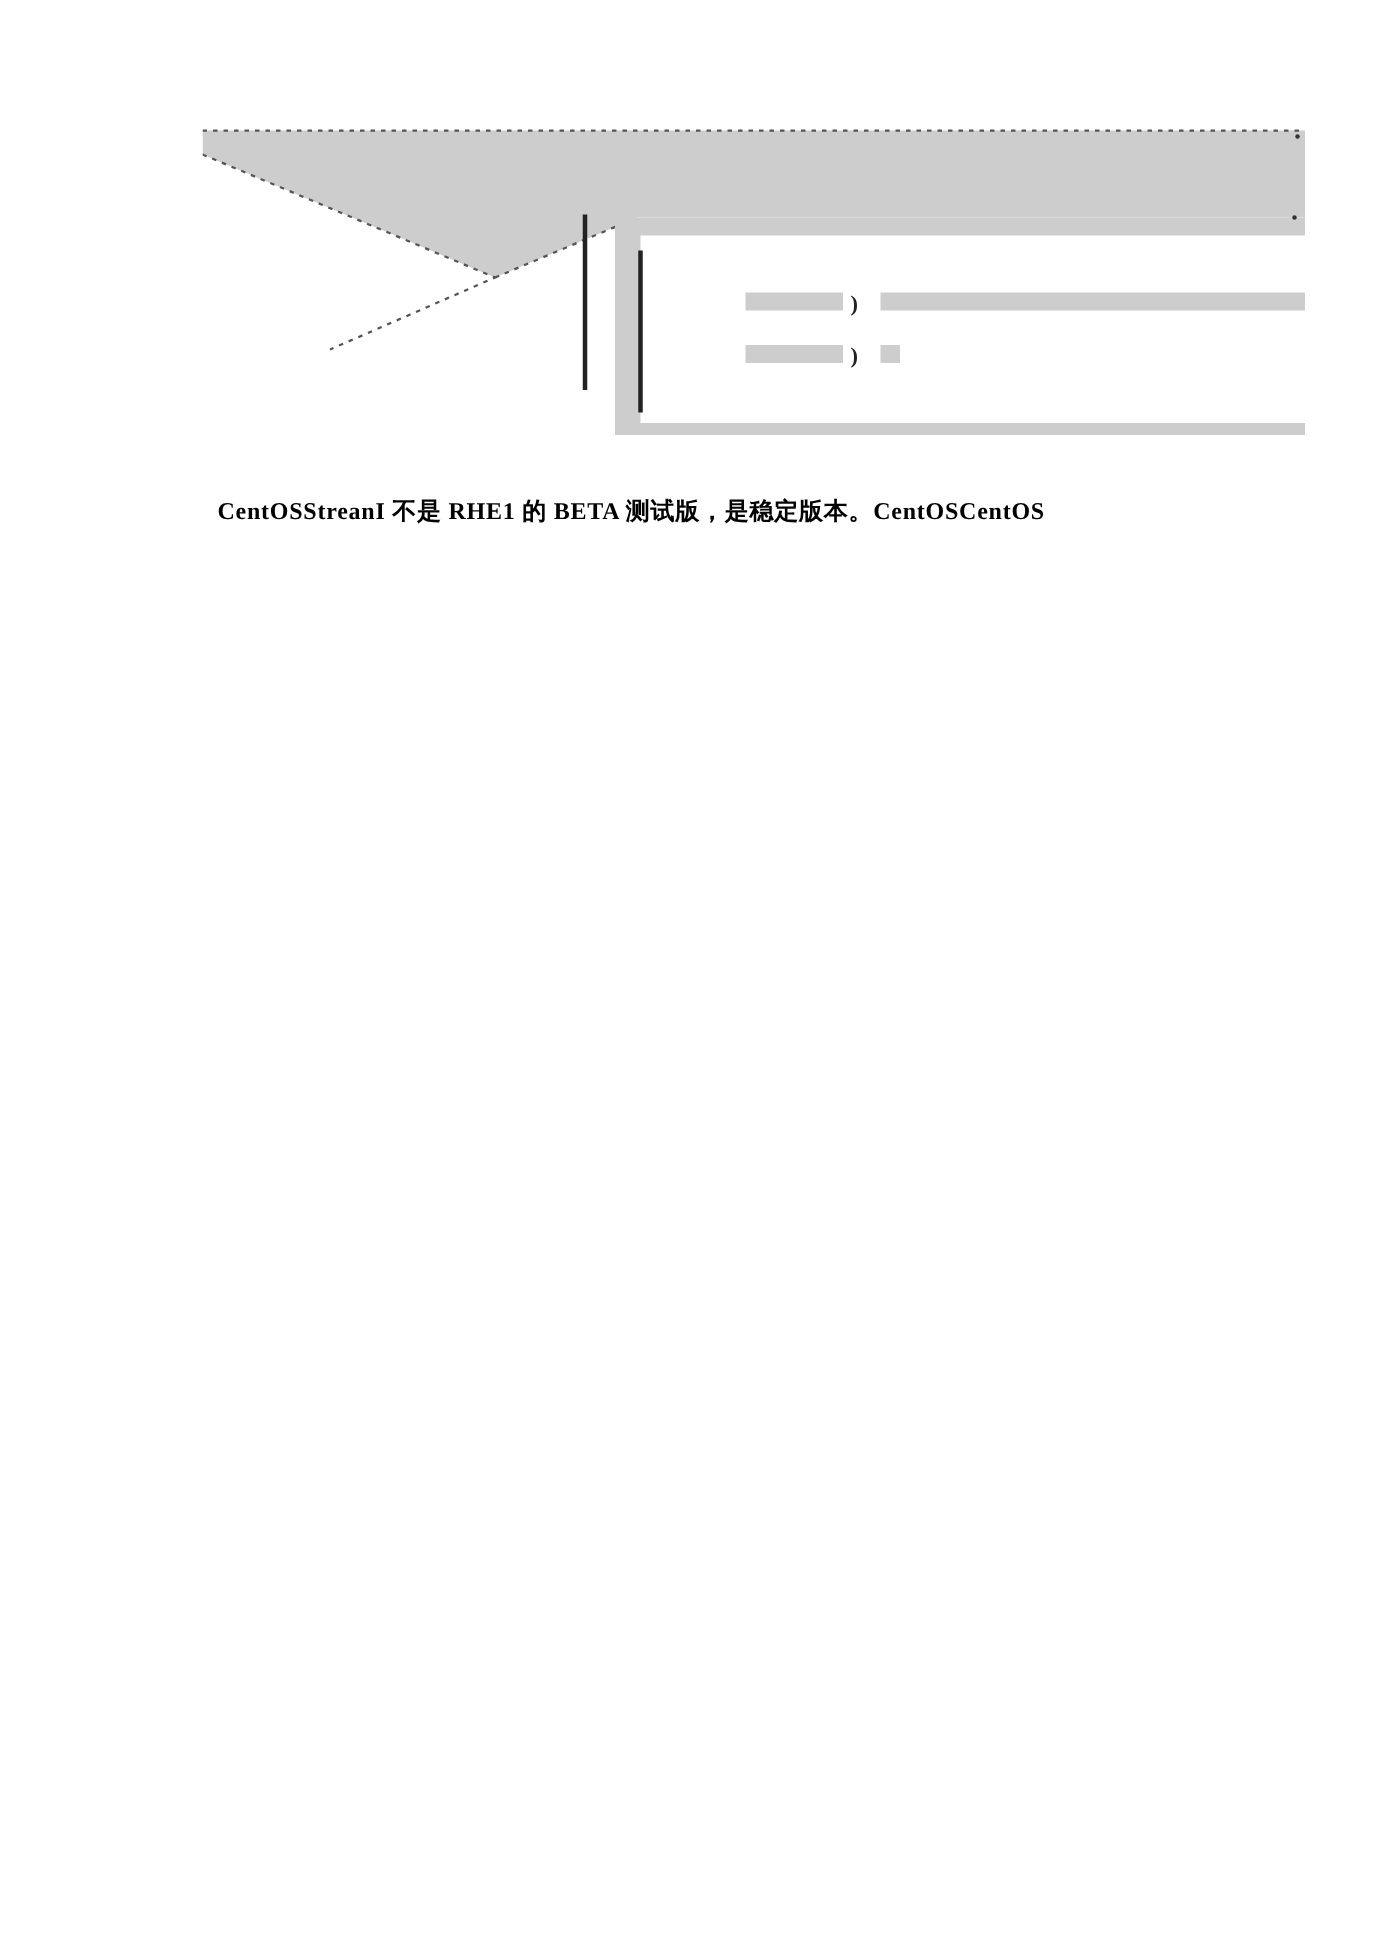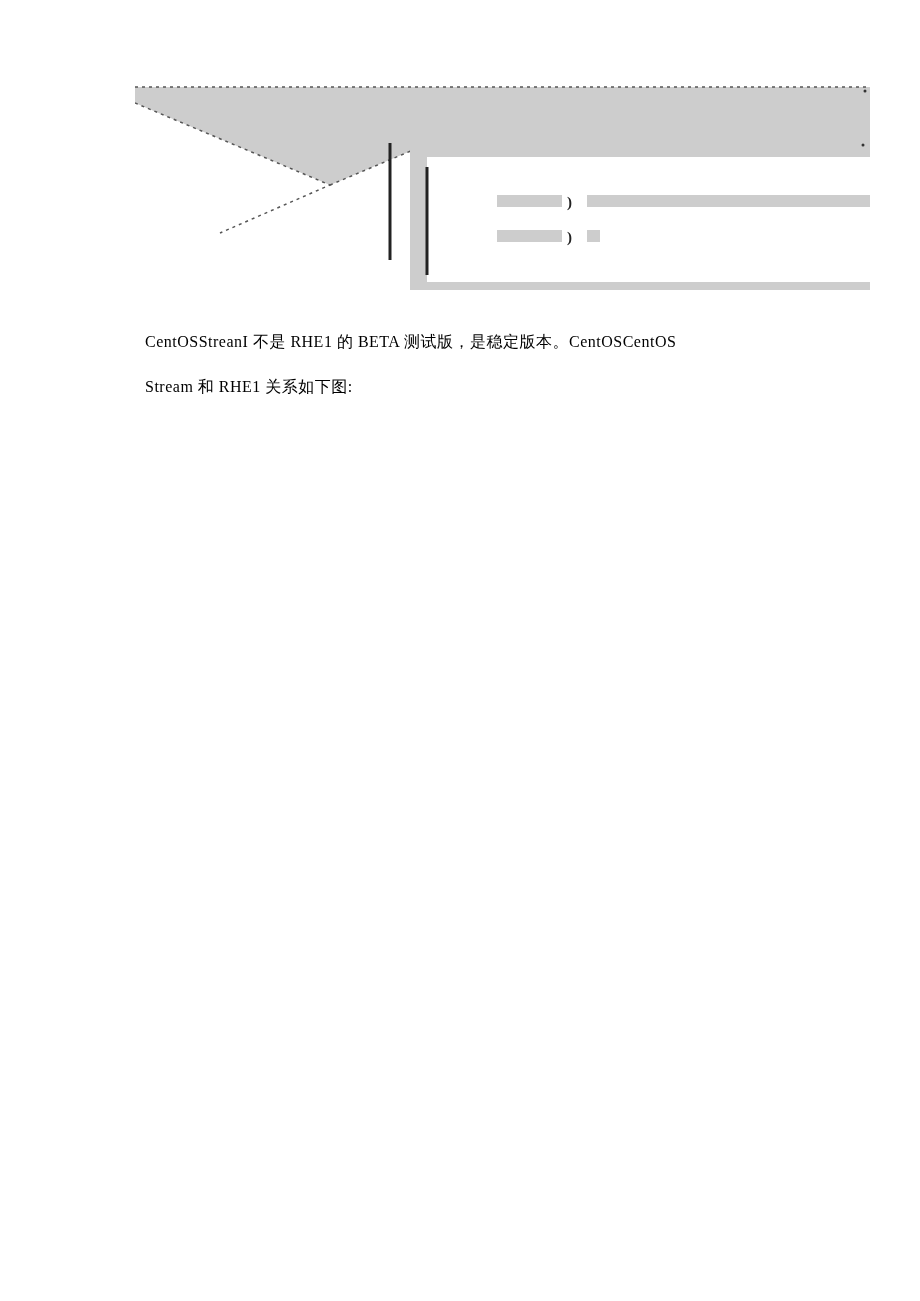--- a/index.html
+++ b/index.html
@@ -22,20 +22,21 @@
       height: 100%;
     }
     .text-content {
       position: absolute;
       top: 320px;
       left: 145px;
       width: 640px;
       font-size: 16px;
       line-height: 2.8;
       color: #000000;
+      font-weight: bold;
     }
     .paragraph {
       margin-bottom: 0;
       letter-spacing: 0.5px;
     }
   </style>
 </head>
 <body>
 
 <div class="diagram-container">
@@ -67,14 +68,13 @@
 
     <rect x="452" y="145" width="13" height="12" fill="#cdcdcd"></rect>
 
     <circle cx="730" cy="6" r="1.5" fill="#333"></circle>
     <circle cx="728" cy="60" r="1.5" fill="#333"></circle>
   </svg>
 </div>
 
 <div class="text-content">
   <p class="paragraph">CentOSStreanI 不是 RHE1 的 BETA 测试版，是稳定版本。CentOSCentOS</p>
-  <p class="paragraph">Stream 和 RHE1 关系如下图:</p>
 </div>
 
 </body></html>

